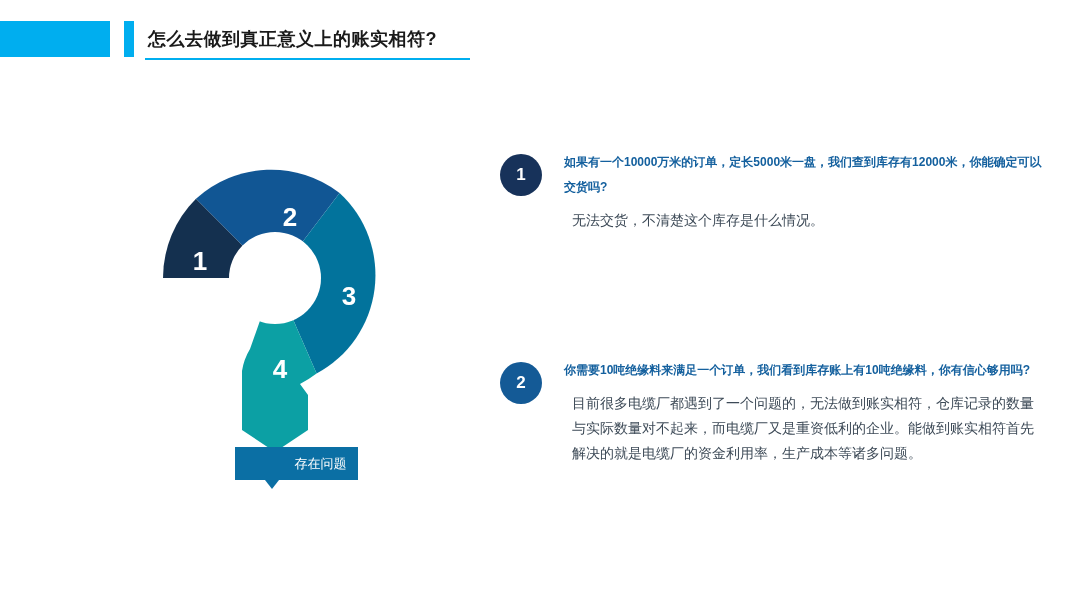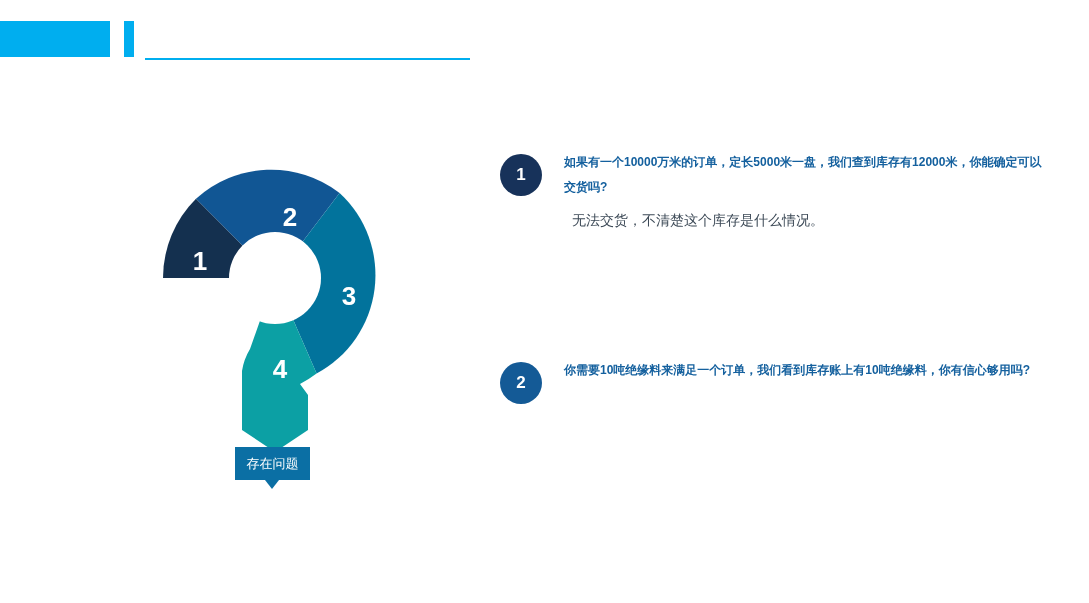--- a/index.html
+++ b/index.html
@@ -80,20 +80,21 @@
   }
 
   
   #callout {
     position: absolute;
     left: 235px;
     top: 447px;
     width: 75px;
     height: 33px;
     background: #0B6FA4;
+    padding-left: 48px;
   }
   #callout-label {
     display: block;
     text-align: center;
     line-height: 33px;
     font-size: 13px;
     color: #ffffff;
     font-weight: normal;
   }
   #callout-pointer {
@@ -150,20 +151,21 @@
   }
   #item-1 { top: 0; }
   #item-2 { top: 97px; }
 </style>
 </head>
 <body>
 
 <div id="header">
   <div id="header-block" style="background: rgb(0, 174, 239);"></div>
   <div id="header-bar" style="background: rgb(0, 174, 239);"></div>
+  <div id="header-title" style="color: rgb(26, 26, 26);">怎么去做到真正意义上的账实相符?</div>
   <div id="header-underline" style="background: rgb(0, 174, 239);"></div>
 </div>
 
 <div id="chart-area">
   <svg id="qmark-svg" width="280" height="360" viewBox="0 0 280 360">
     <defs>
 
       <mask id="hole-mask">
         <rect x="0" y="0" width="280" height="360" fill="#fff"></rect>
         <circle cx="135" cy="138" r="46" fill="#000"></circle>
@@ -202,16 +204,17 @@
     <div class="item-body">
       <p class="item-title">如果有一个10000万米的订单，定长5000米一盘，我们查到库存有12000米，你能确定可以交货吗?</p>
       <p class="item-desc">无法交货，不清楚这个库存是什么情况。</p>
     </div>
   </div>
 
   <div class="item" id="item-2">
     <div class="item-badge" style="background:#145A96;">2</div>
     <div class="item-body">
       <p class="item-title">你需要10吨绝缘料来满足一个订单，我们看到库存账上有10吨绝缘料，你有信心够用吗?</p>
+      <p class="item-desc">目前很多电缆厂都遇到了一个问题的，无法做到账实相符，仓库记录的数量与实际数量对不起来，而电缆厂又是重资低利的企业。能做到账实相符首先解决的就是电缆厂的资金利用率，生产成本等诸多问题。</p>
     </div>
   </div>
 
 </div>
 
 </body></html>

